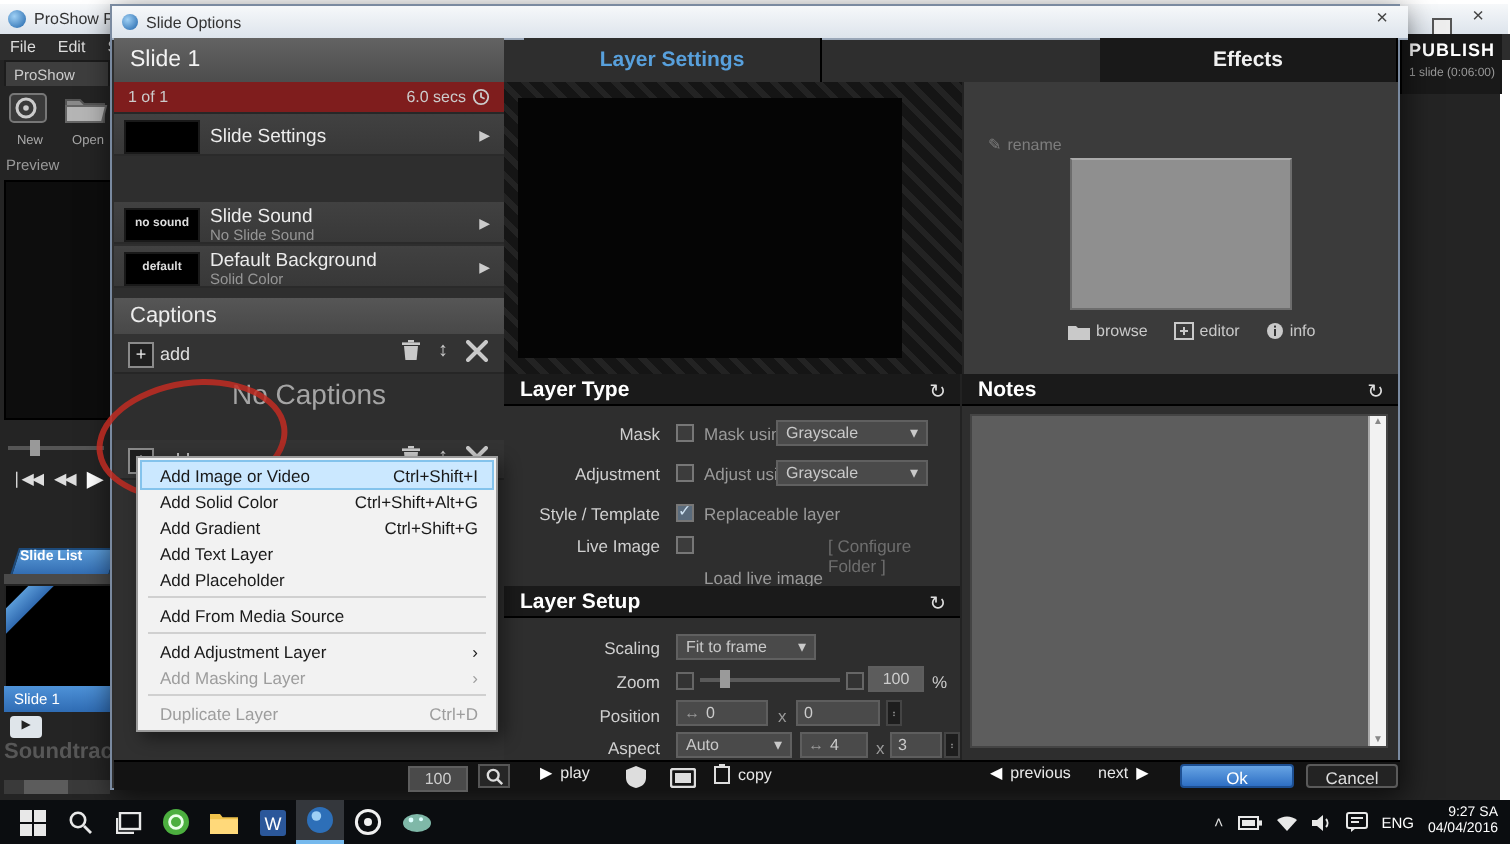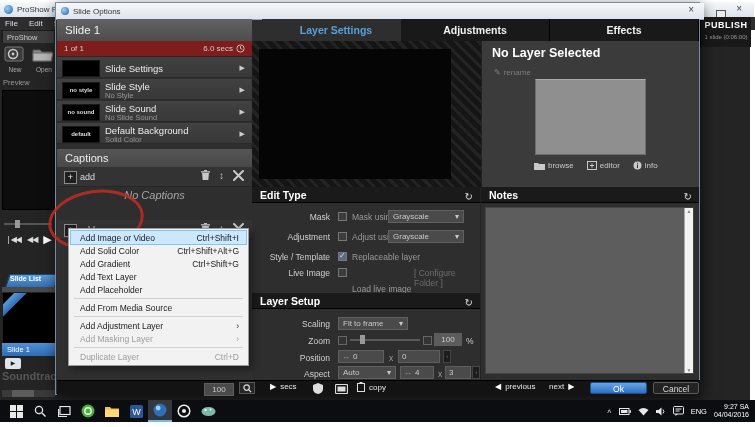--- a/index.html
+++ b/index.html
@@ -47,21 +47,21 @@
   .row-thumb{position:absolute;left:5px;top:3px;width:36px;height:15px;background:#000;border:1px solid #191919;color:#ddd;font-size:6px;font-weight:bold;text-align:center;line-height:15px;overflow:hidden;}
   .row-title{position:absolute;left:48px;top:2px;font-size:9.5px;color:#ececec;white-space:nowrap;}
   .row-title.center{top:6px;}
   .row-sub{position:absolute;left:48px;top:12px;font-size:7.5px;color:#969696;white-space:nowrap;}
   .row-arrow{position:absolute;right:7px;top:7px;font-size:7px;color:#ccc;}
   .sec-header{left:1px;width:195px;height:18px;background:linear-gradient(#565656,#484848);color:#ececec;font-size:11px;line-height:18px;padding-left:8px;box-sizing:border-box;}
   .add-row{left:1px;width:195px;height:20px;background:#333;border-bottom:1px solid #262626;box-sizing:border-box;}
   .plus-box{position:absolute;left:7px;top:4px;width:11px;height:11px;border:1px solid #8a8a8a;background:#1f1f1f;color:#eee;font-size:9px;text-align:center;line-height:10px;}
   .add-label{position:absolute;left:23px;top:5px;font-size:9px;color:#ddd;}
   .row-icons{position:absolute;right:8px;top:3px;display:flex;gap:9px;align-items:center;}
-  #no-captions{left:1px;top:186px;width:195px;text-align:center;font-style:italic;font-size:11px;color:#a5a5a5;}
+  #no-captions{left:1px;top:186px;width:195px;text-align:center;font-size:14px;color:#a5a5a5;}
   #leftcol-fill{left:1px;top:237px;width:195px;height:140px;background:#303030;}
   
   .tab{top:16px;height:22px;width:149px;background:#191919;border-right:1px solid #000;color:#f0f0f0;font-size:10.5px;font-weight:bold;text-align:center;line-height:22px;box-sizing:border-box;}
   .tab.active{background:#2e2e2e;color:#58a0dc;margin-left:10px;}
   
   #preview{left:196px;top:38px;width:229px;height:146px;background:repeating-linear-gradient(45deg,#151515 0 5px,#232323 5px 8px);}
   #preview-canvas{left:7px;top:8px;width:192px;height:130px;background:#050505;}
   
   #nolayer{left:425px;top:38px;width:218px;height:146px;background:#3b3b3b;border-left:1px solid #222;box-sizing:border-box;}
   #nolayer-title{left:10px;top:5px;font-size:12.5px;font-weight:bold;color:#fff;}
@@ -187,26 +187,20 @@
             <path d="M5 2.5 V5 L7 6" stroke="#ccc" fill="none"></path>
           </svg>
       </span>
     </div>
 
     <div class="slide-row ab" style="top:54px;">
       <span class="row-thumb"></span>
       <span class="row-title center">Slide Settings</span>
       <span class="row-arrow">▶</span>
     </div>
-    <div class="slide-row ab" style="top:76px;">
-      <span class="row-thumb">no style</span>
-      <span class="row-title">Slide Style</span>
-      <span class="row-sub">No Style</span>
-      <span class="row-arrow">▶</span>
-    </div>
     <div class="slide-row ab" style="top:98px;">
       <span class="row-thumb">no sound</span>
       <span class="row-title">Slide Sound</span>
       <span class="row-sub">No Slide Sound</span>
       <span class="row-arrow">▶</span>
     </div>
     <div class="slide-row ab" style="top:120px;">
       <span class="row-thumb">default</span>
       <span class="row-title">Default Background</span>
       <span class="row-sub">Solid Color</span>
@@ -241,29 +235,27 @@
           </svg>
         <span style="color:#c9c9c9;font-size:10px;">↕</span>
         <svg width="11" height="11" viewBox="0 0 11 11">
             <path d="M1 1 L10 10 M10 1 L1 10" stroke="#c9c9c9" stroke-width="2" stroke-linecap="round"></path>
           </svg>
       </span>
     </div>
     <div id="leftcol-fill" class="ab"></div>
 
     <div class="tab ab active" style="left:196px;">Layer Settings</div>
-    <div class="tab ab" style="left:345px;">Adjustments</div>
     <div class="tab ab" style="left:494px;">Effects</div>
 
     <div id="preview" class="ab">
       <div id="preview-canvas" class="ab"></div>
     </div>
 
     <div id="nolayer" class="ab">
-      <div id="nolayer-title" class="ab">No Layer Selected</div>
       <div id="rename" class="ab f" style="gap:3px;">
         <span>✎</span>
         <span>rename</span>
       </div>
       <div id="nolayer-rect" class="ab"></div>
       <div class="ab f" style="left:52px;top:120px;gap:13px;">
         <span class="mini-btn">
           <svg width="11" height="8" viewBox="0 0 11 8">
               <path d="M0 1 h4 l1 1 h6 v6 h-11 z" fill="#c9c9c9"></path>
             </svg>
@@ -282,21 +274,21 @@
               <rect x="4" y="3.5" width="1" height="3.5" fill="#333"></rect>
               <rect x="4" y="1.8" width="1" height="1" fill="#333"></rect>
             </svg>
           <span>info</span>
         </span>
       </div>
     </div>
 
     <div id="layer-type" class="ab">
       <div class="sec-bar" style="position:relative;">
-        <span>Edit Type</span>
+        <span>Layer Type</span>
         <span class="reset-ic">↻</span>
       </div>
       <span class="lbl" style="left:0;top:25px;">Mask</span>
       <span class="cb" style="left:86px;top:25px;"></span>
       <span class="desc" style="left:100px;top:25px;">Mask using</span>
       <span class="dd" style="left:136px;top:23px;width:76px;">
         <span>Grayscale</span>
         <span>▾</span>
       </span>
       <span class="lbl" style="left:0;top:45px;">Adjustment</span>
@@ -379,21 +371,21 @@
           <span>100</span>
         </span>
       <span class="ab" style="left:182px;top:1px;width:16px;height:12px;background:#262626;border:1px solid #555;box-sizing:border-box;display:flex;align-items:center;justify-content:center;">
         <svg width="9" height="9" viewBox="0 0 10 10">
             <circle cx="4" cy="4" r="3" fill="none" stroke="#ddd" stroke-width="1.3"></circle>
             <path d="M6.2 6.2 L9 9" stroke="#ddd" stroke-width="1.4"></path>
           </svg>
       </span>
       <span class="ab f" style="left:213px;top:1px;gap:4px;">
         <span class="ftxt" style="color:#fff;">▶</span>
-        <span class="ftxt">secs</span>
+        <span class="ftxt">play</span>
       </span>
       <svg class="ab" style="left:256px;top:2px;" width="10" height="11" viewBox="0 0 10 11">
           <path d="M5 0 L10 2 V6 C10 9 7.5 10.5 5 11 C2.5 10.5 0 9 0 6 V2 Z" fill="#ddd"></path>
         </svg>
       <svg class="ab" style="left:278px;top:2.5px;" width="13" height="10" viewBox="0 0 13 10">
           <rect x="0.5" y="0.5" width="12" height="9" rx="1" fill="none" stroke="#ddd" stroke-width="1.2"></rect>
           <rect x="2.5" y="2.5" width="8" height="5" fill="#ddd"></rect>
         </svg>
       <span class="ab f" style="left:300px;top:1px;gap:4px;">
         <svg width="8" height="10" viewBox="0 0 8 10">

